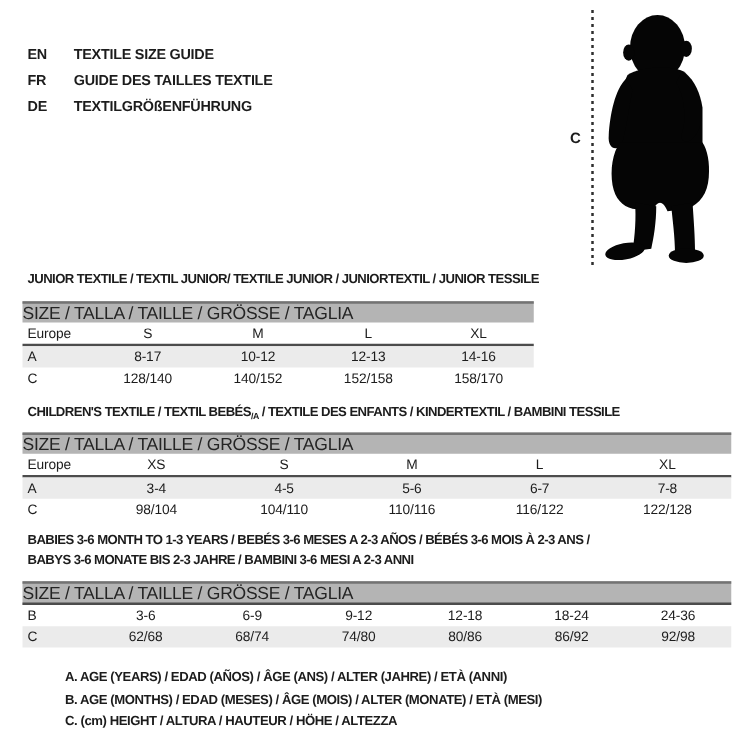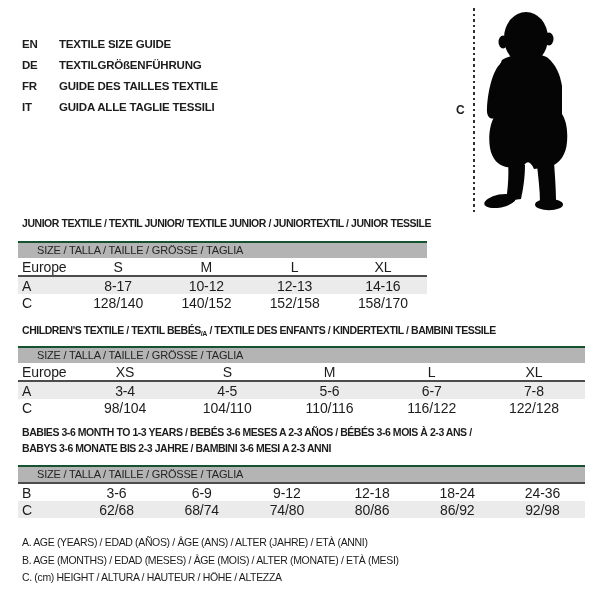--- a/index.html
+++ b/index.html
@@ -19,54 +19,50 @@
   .baby-svg{position:absolute;left:32px;top:2px;}
 
   
   .sec-title{position:absolute;left:22px;font-size:10.5px;font-weight:700;letter-spacing:-0.45px;white-space:nowrap;}
   .sub{font-size:7px;vertical-align:-2px;}
 
   
   .tbl{position:absolute;left:18px;}
   .tbl-junior{width:409px;}
   .tbl-wide{width:567px;}
-  .size-bar{height:15px;line-height:15px;background:#b4b4b4;border-top:2px solid #14532d;
-            padding-left:19px;font-size:11px;letter-spacing:-0.2px;color:#242424;box-sizing:content-box;}
+  .size-bar{height:15px;line-height:15px;background:#b4b4b4;border-top:2px solid #737373;
+            padding-left:0;font-size:14px;letter-spacing:-0.2px;color:#242424;box-sizing:content-box;}
   .size-bar.ruled{border-bottom:2px solid #4c4c4c;}
-  .trow{display:flex;align-items:center;height:17px;font-size:14px;letter-spacing:-0.1px;}
+  .trow{display:flex;align-items:center;height:17px;font-size:11px;letter-spacing:-0.1px;}
   .trow.ruled{border-bottom:2px solid #4c4c4c;}
   .trow.shaded{background:#ebebeb;}
   .rlabel{width:52px;padding-left:4px;flex:none;}
   .cell{flex:1;text-align:center;}
 
   
   .legend{position:absolute;left:22px;top:536px;}
-  .legend-line{height:17.5px;font-size:10.5px;font-weight:400;letter-spacing:-0.35px;white-space:nowrap;}
+  .legend-line{height:17.5px;font-size:10.5px;font-weight:700;letter-spacing:-0.35px;white-space:nowrap;margin-left:30px;}
 </style>
 </head>
 <body>
 
 <div class="canvas">
 
   <div class="langs">
     <div class="lang-row">
       <span class="lang-code">EN</span>
       <span>TEXTILE SIZE GUIDE</span>
     </div>
     <div class="lang-row">
-      <span class="lang-code">DE</span>
-      <span>TEXTILGRÖßENFÜHRUNG</span>
-    </div>
-    <div class="lang-row">
       <span class="lang-code">FR</span>
       <span>GUIDE DES TAILLES TEXTILE</span>
     </div>
     <div class="lang-row">
-      <span class="lang-code">IT</span>
-      <span>GUIDA ALLE TAGLIE TESSILI</span>
+      <span class="lang-code">DE</span>
+      <span>TEXTILGRÖßENFÜHRUNG</span>
     </div>
   </div>
 
   <div class="figure">
     <span class="measure-c">C</span>
     <div class="dotline"></div>
     <svg class="baby-svg" width="106" height="204" viewBox="0 0 106 202">
       <g fill="#050505">
         <ellipse cx="44" cy="30" rx="22" ry="26"></ellipse>
         <ellipse cx="21" cy="34" rx="4.5" ry="6.5"></ellipse>

